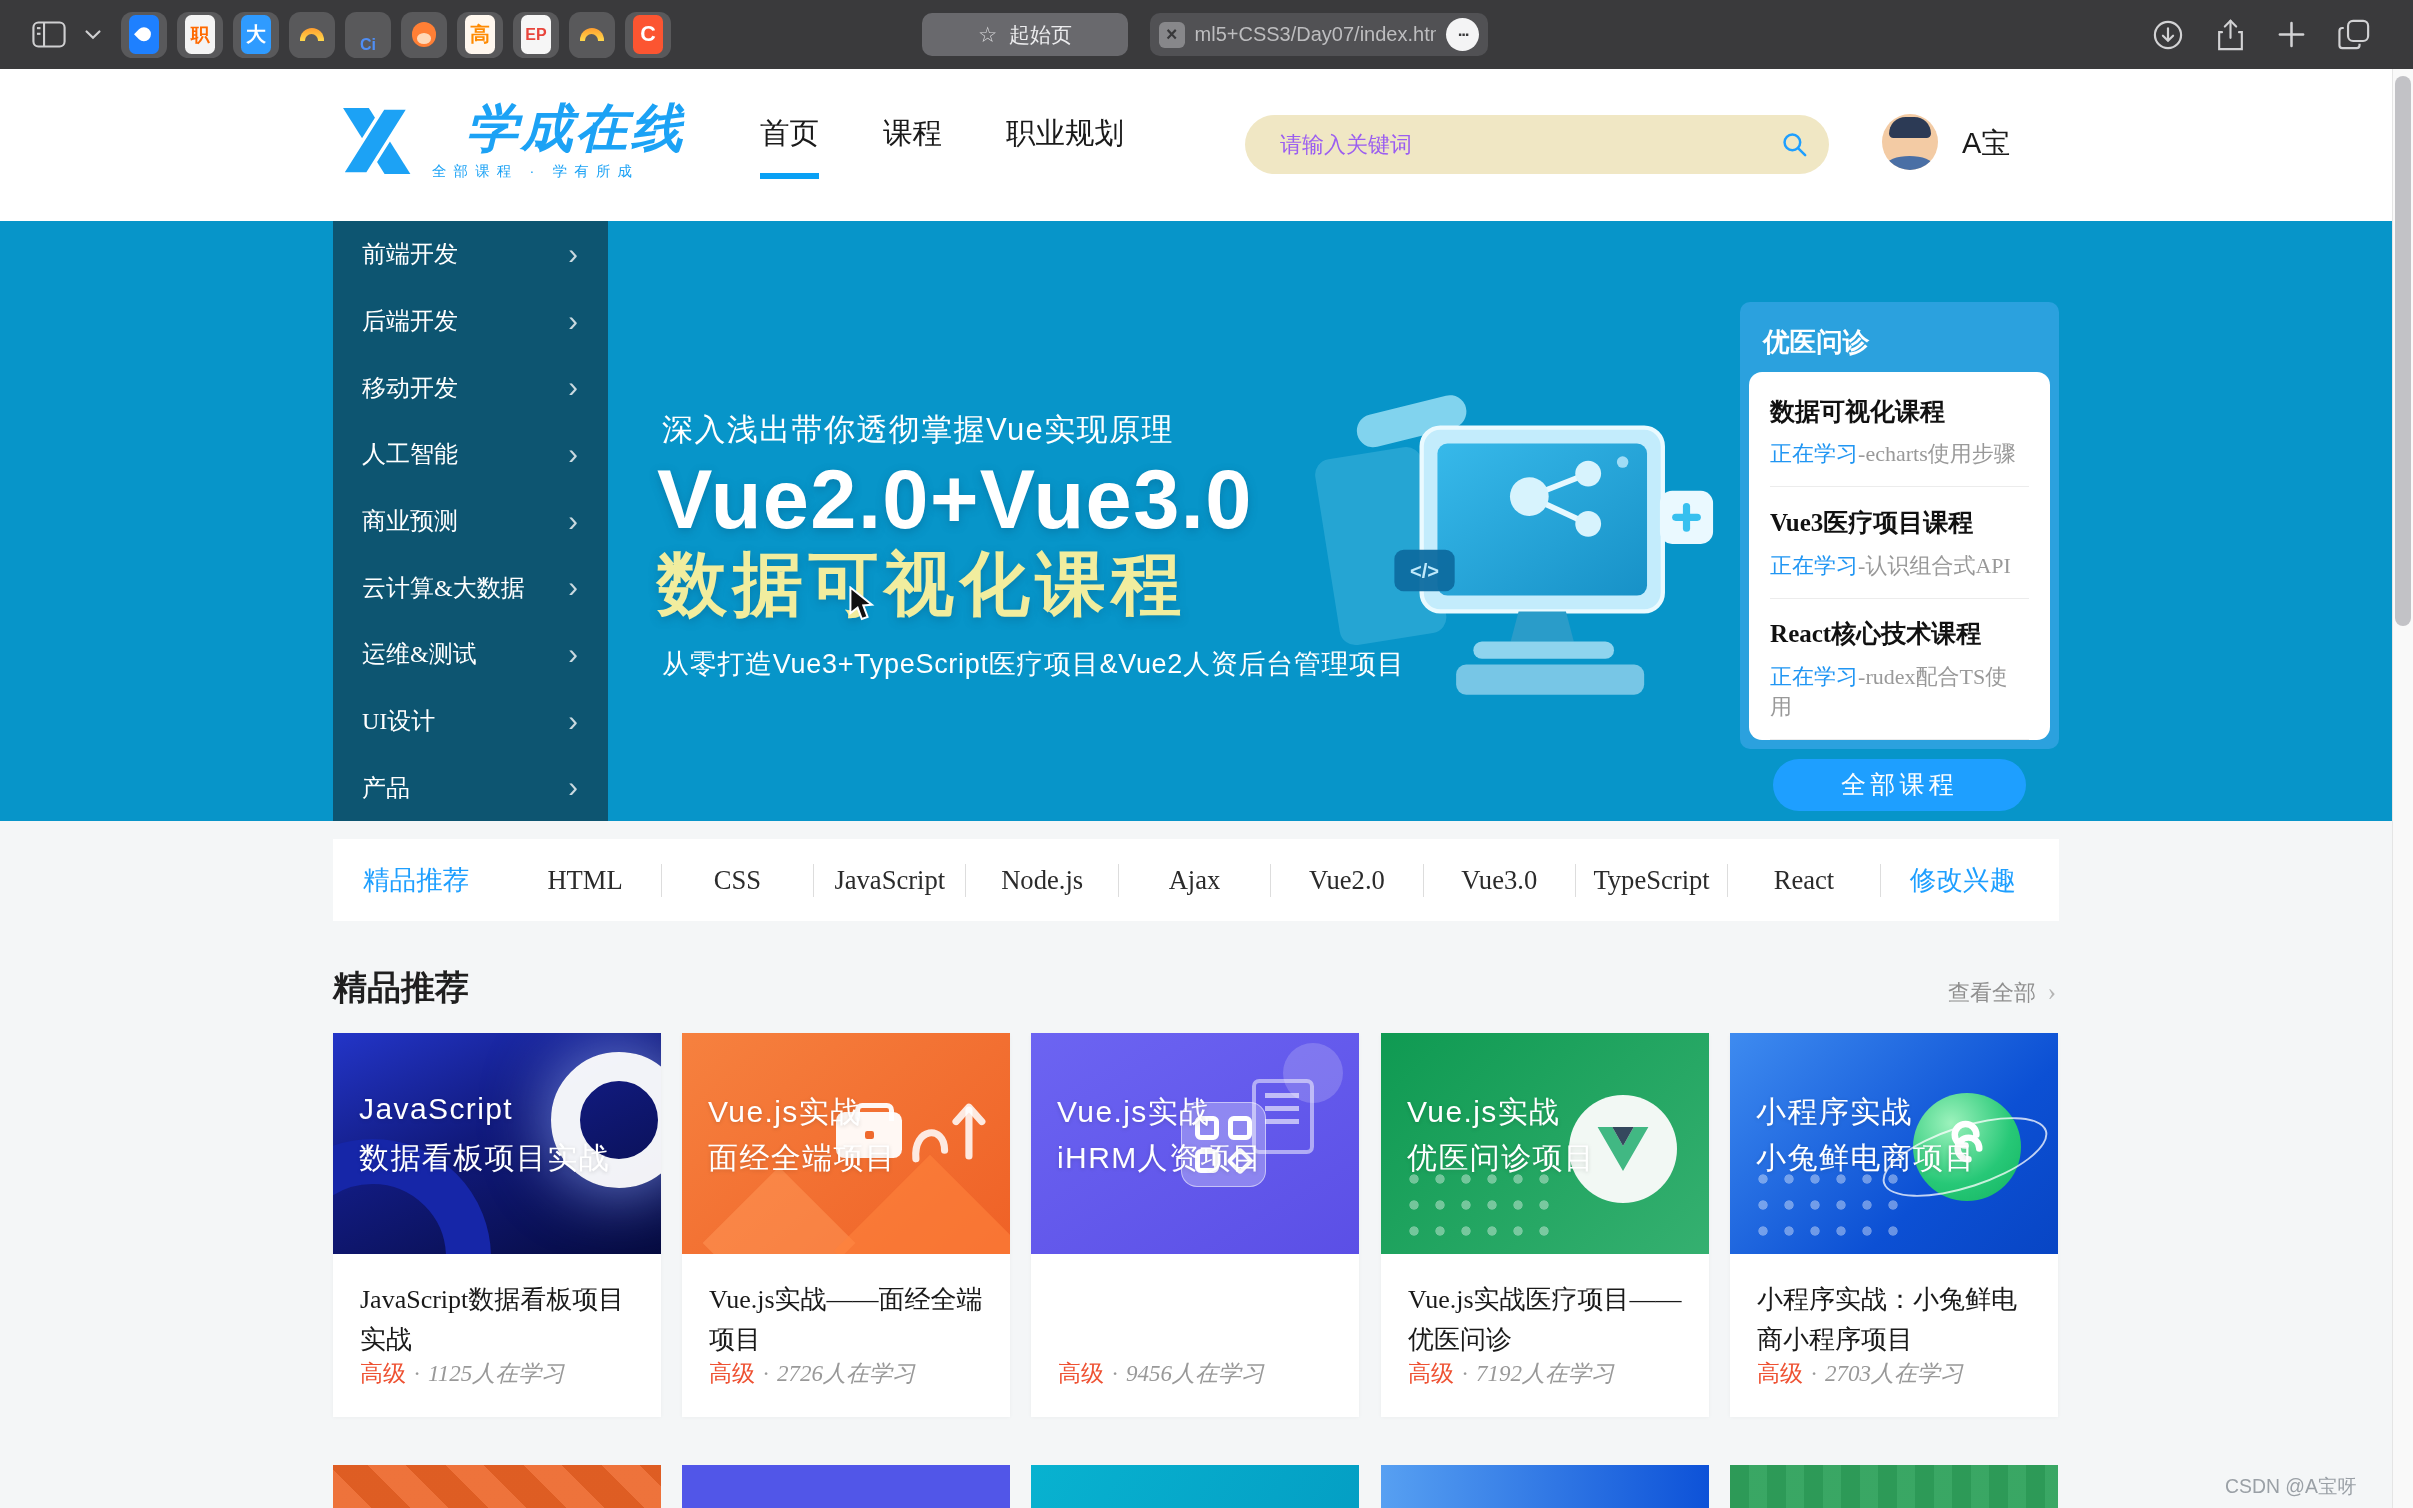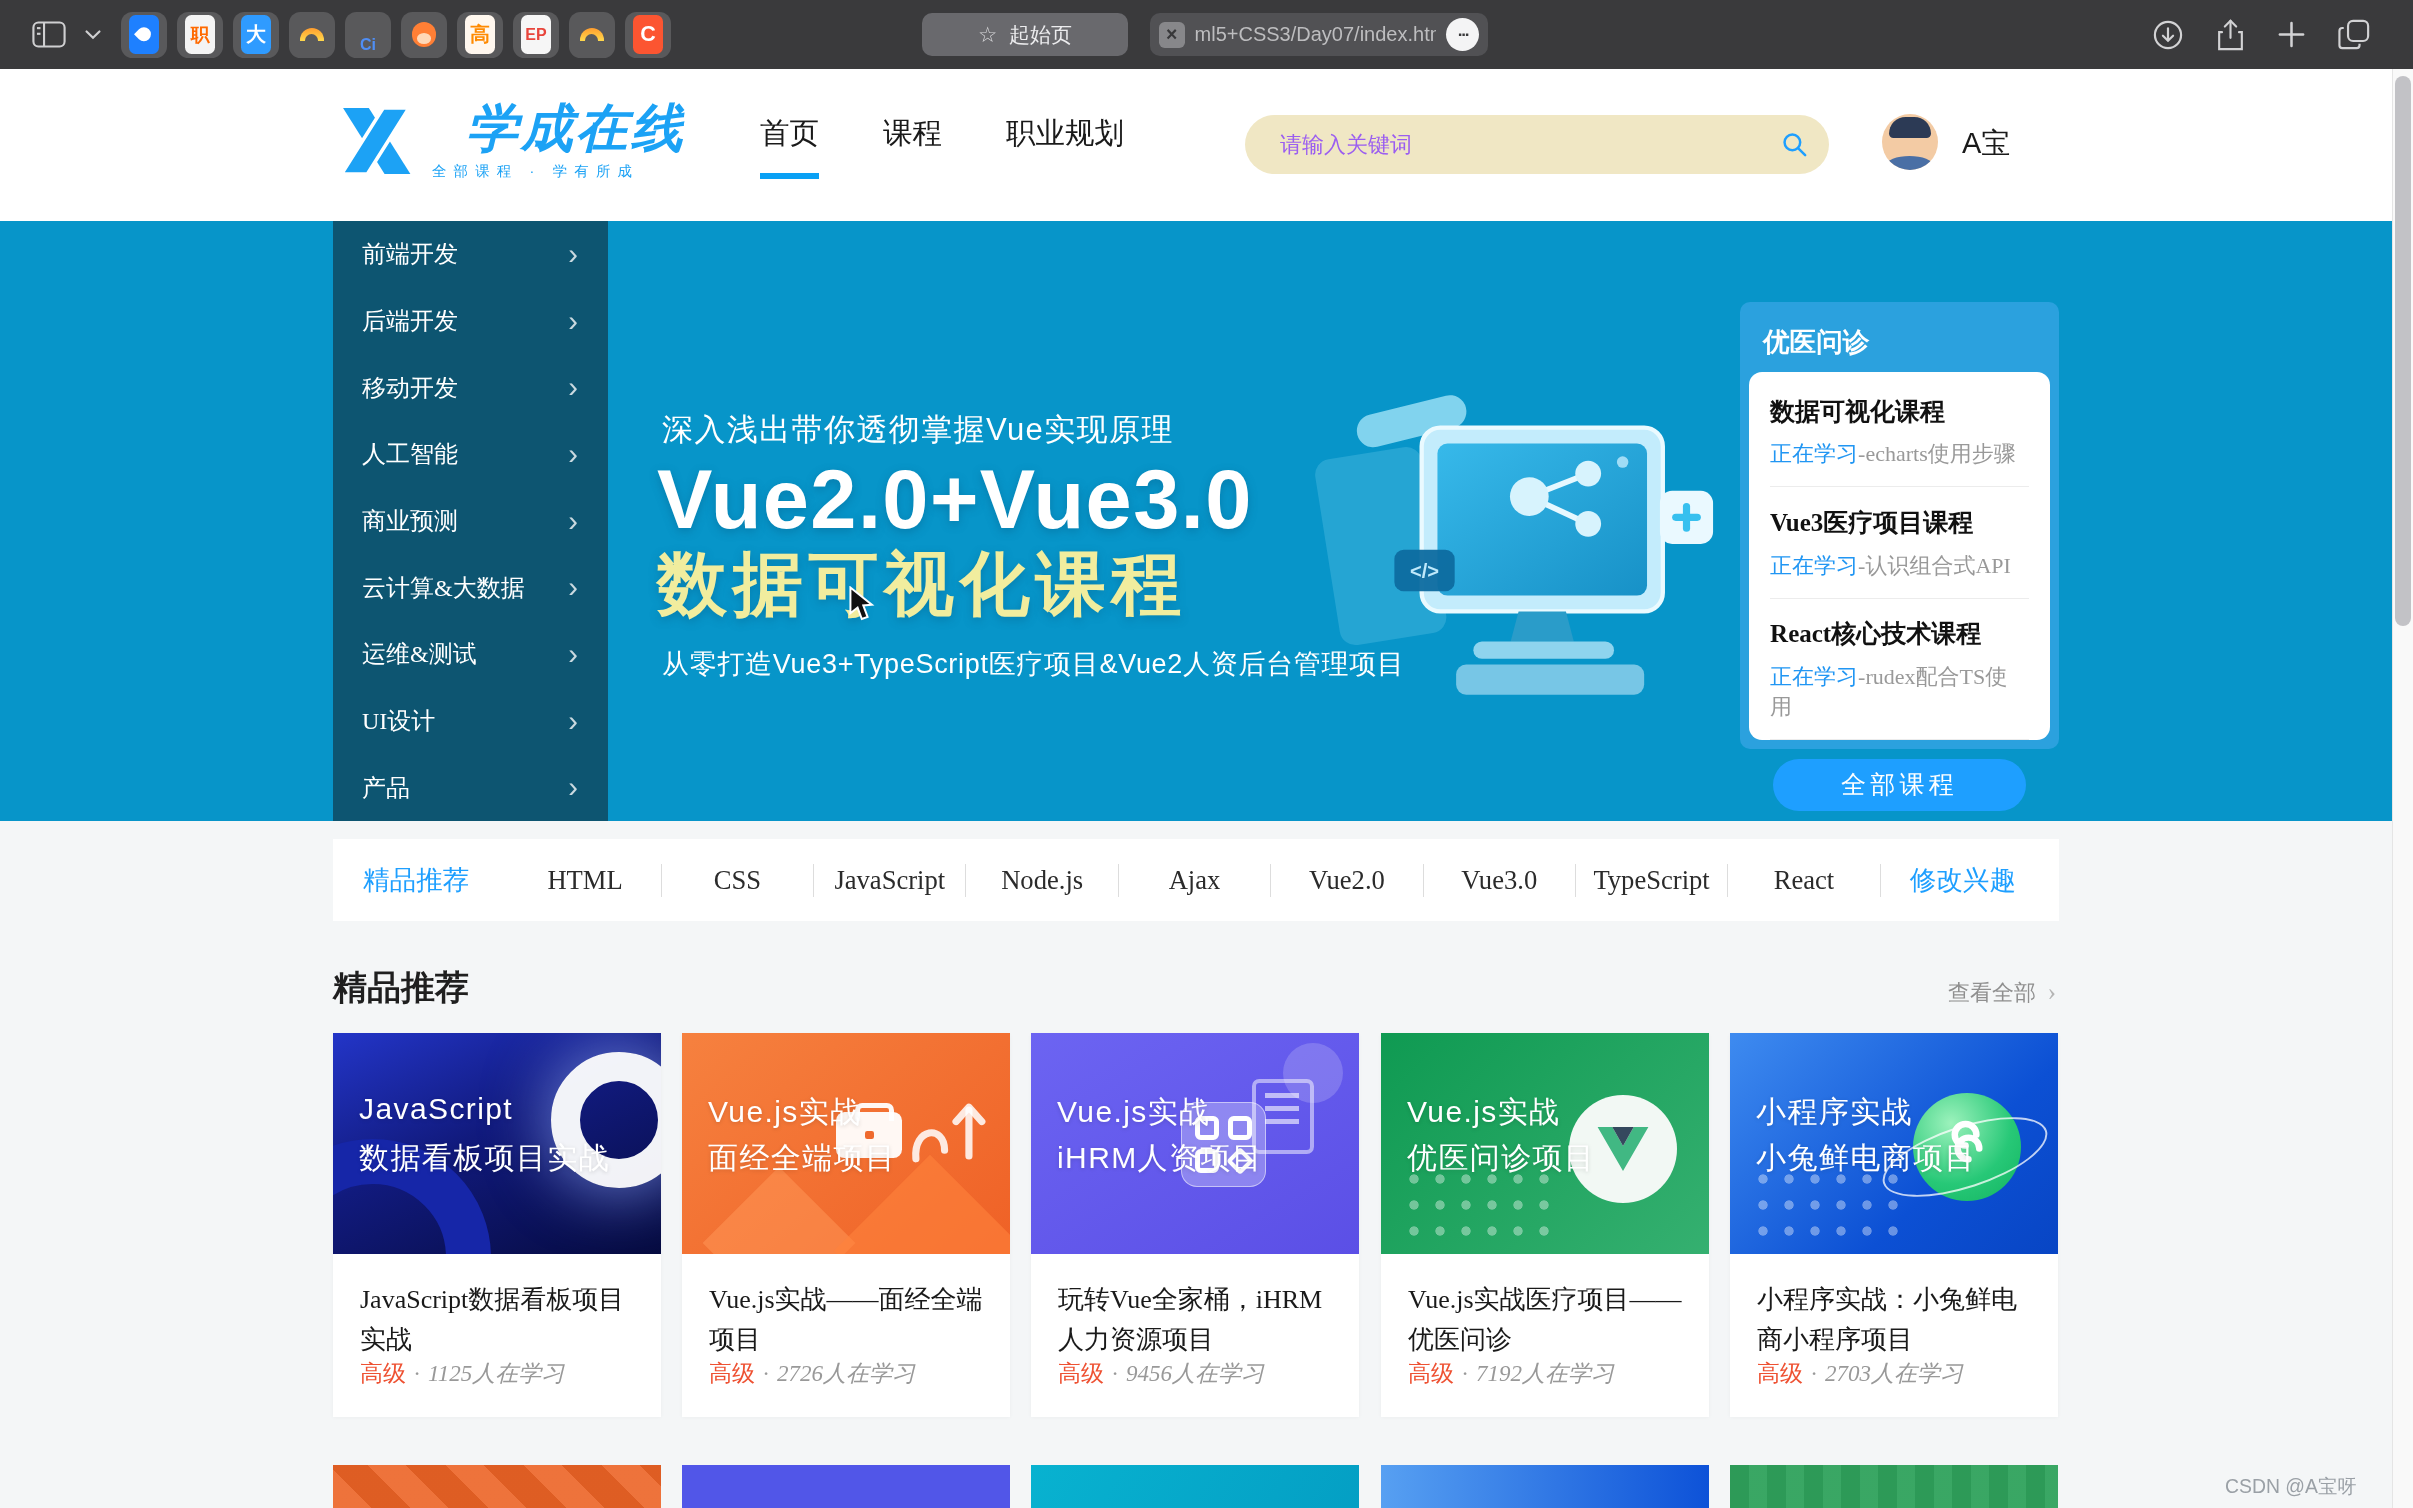--- a/index.html
+++ b/index.html
@@ -468,21 +468,20 @@
       <div class="appgrid">
           <i></i>
           <i></i>
           <i></i>
           <i class="dia"></i>
         </div>
       <div class="cl cl1">Vue.js实战</div>
       <div class="cl cl2">iHRM人资项目</div>
     </div>
     <div class="card-body">
-      <div class="card-title serif">玩转Vue全家桶，iHRM人力资源项目</div>
       <div class="card-meta serif">
         <span class="lv">高级</span><span class="md">·</span><span class="st">9456人在学习</span>
       </div>
     </div>
   </div>
 
   <div class="card p4">
     <div class="cover c4">
       <div class="vue-badge">
         <svg width="86" height="79" viewBox="0 0 150 140">

